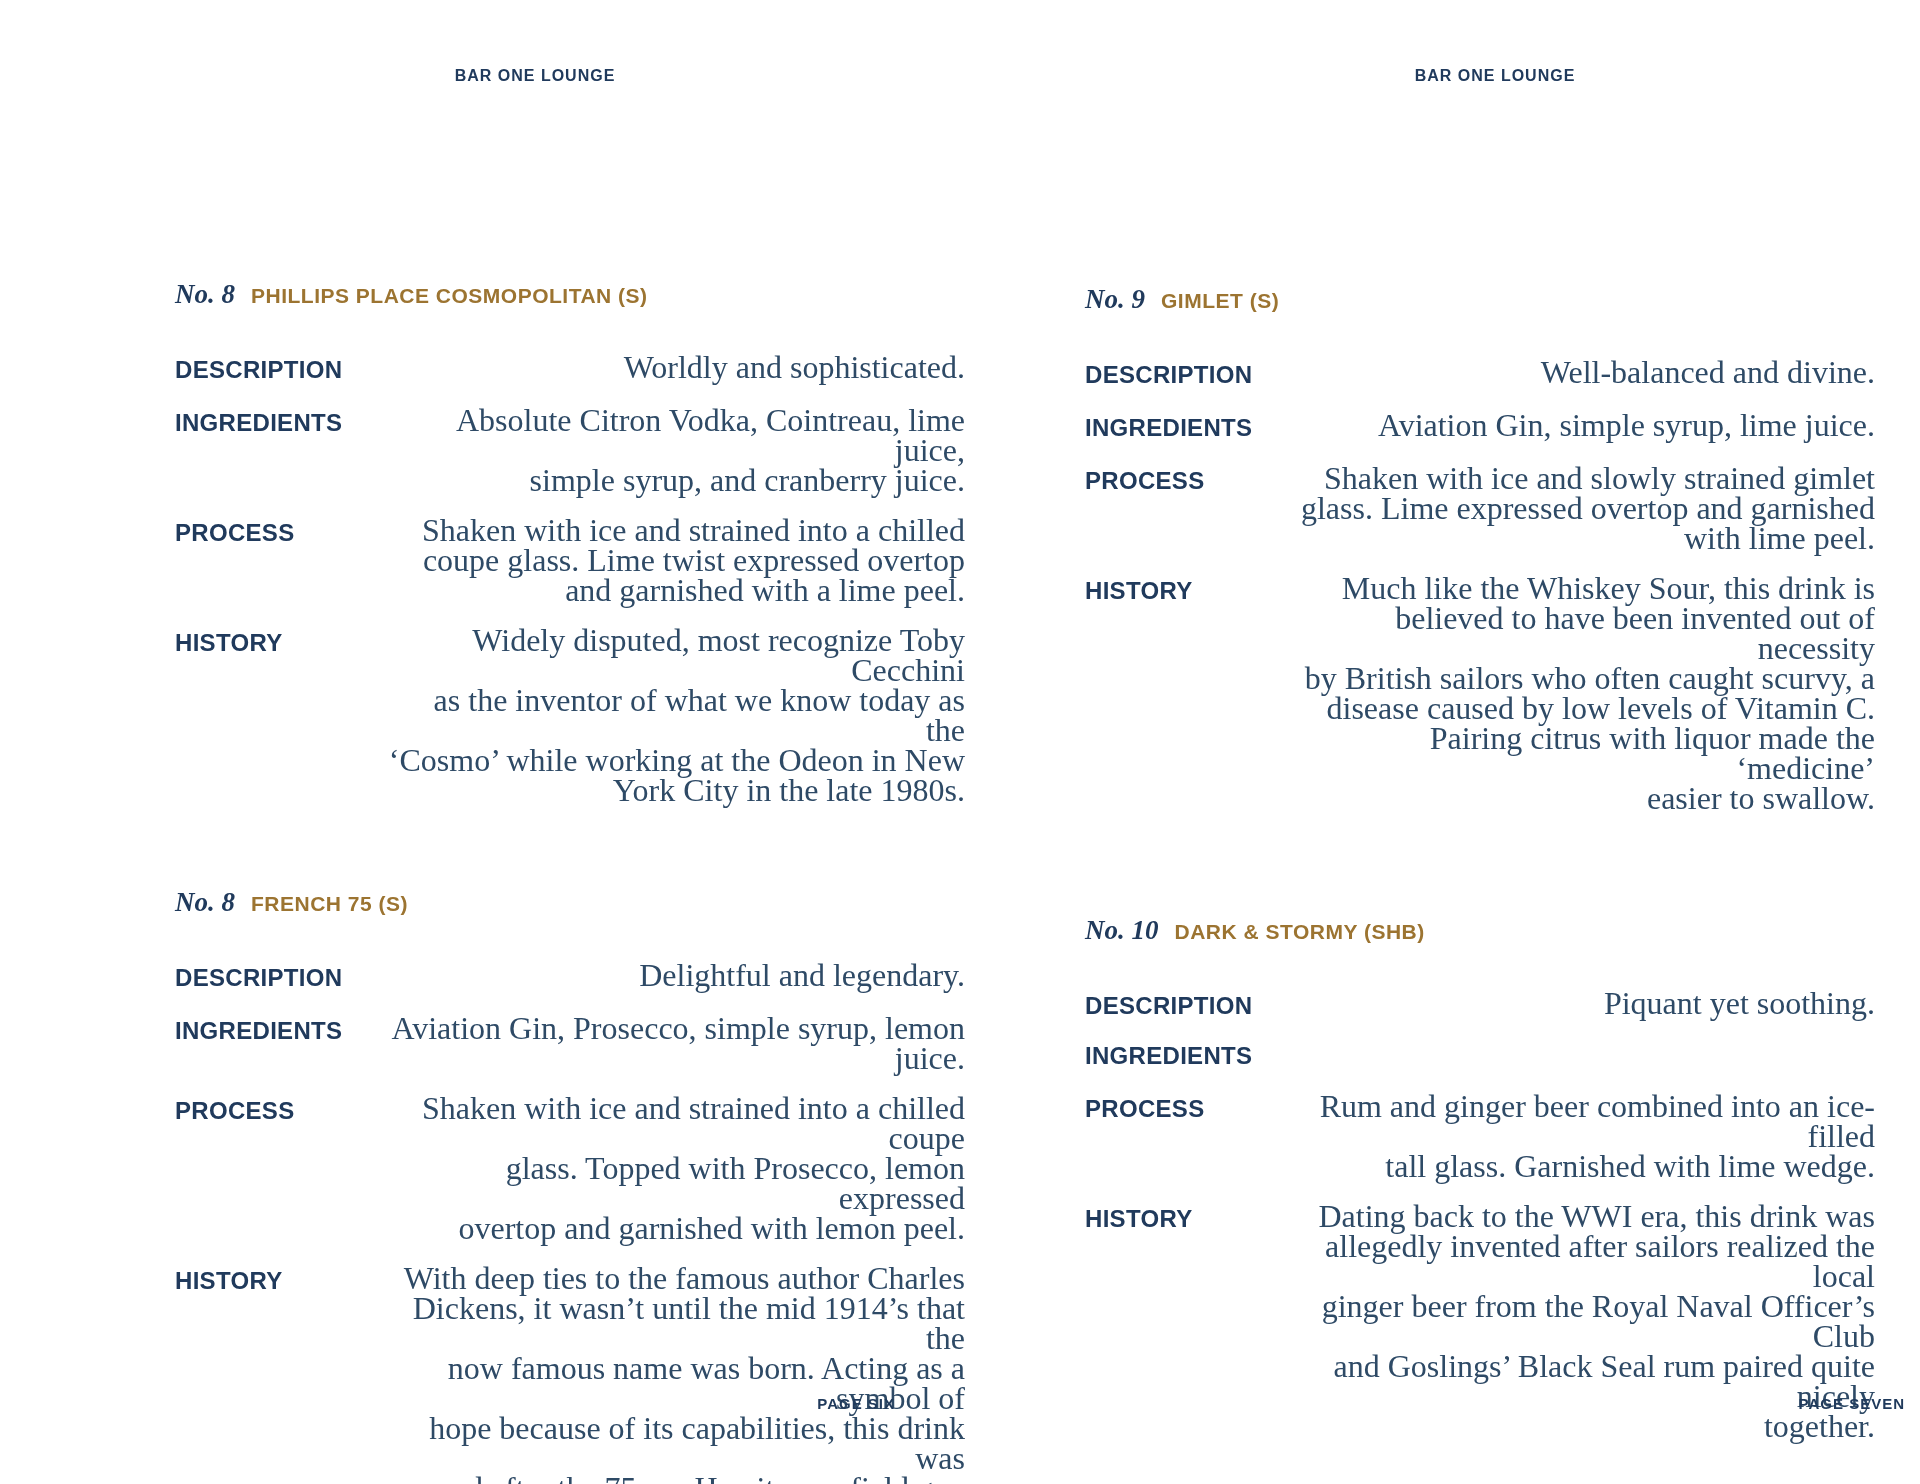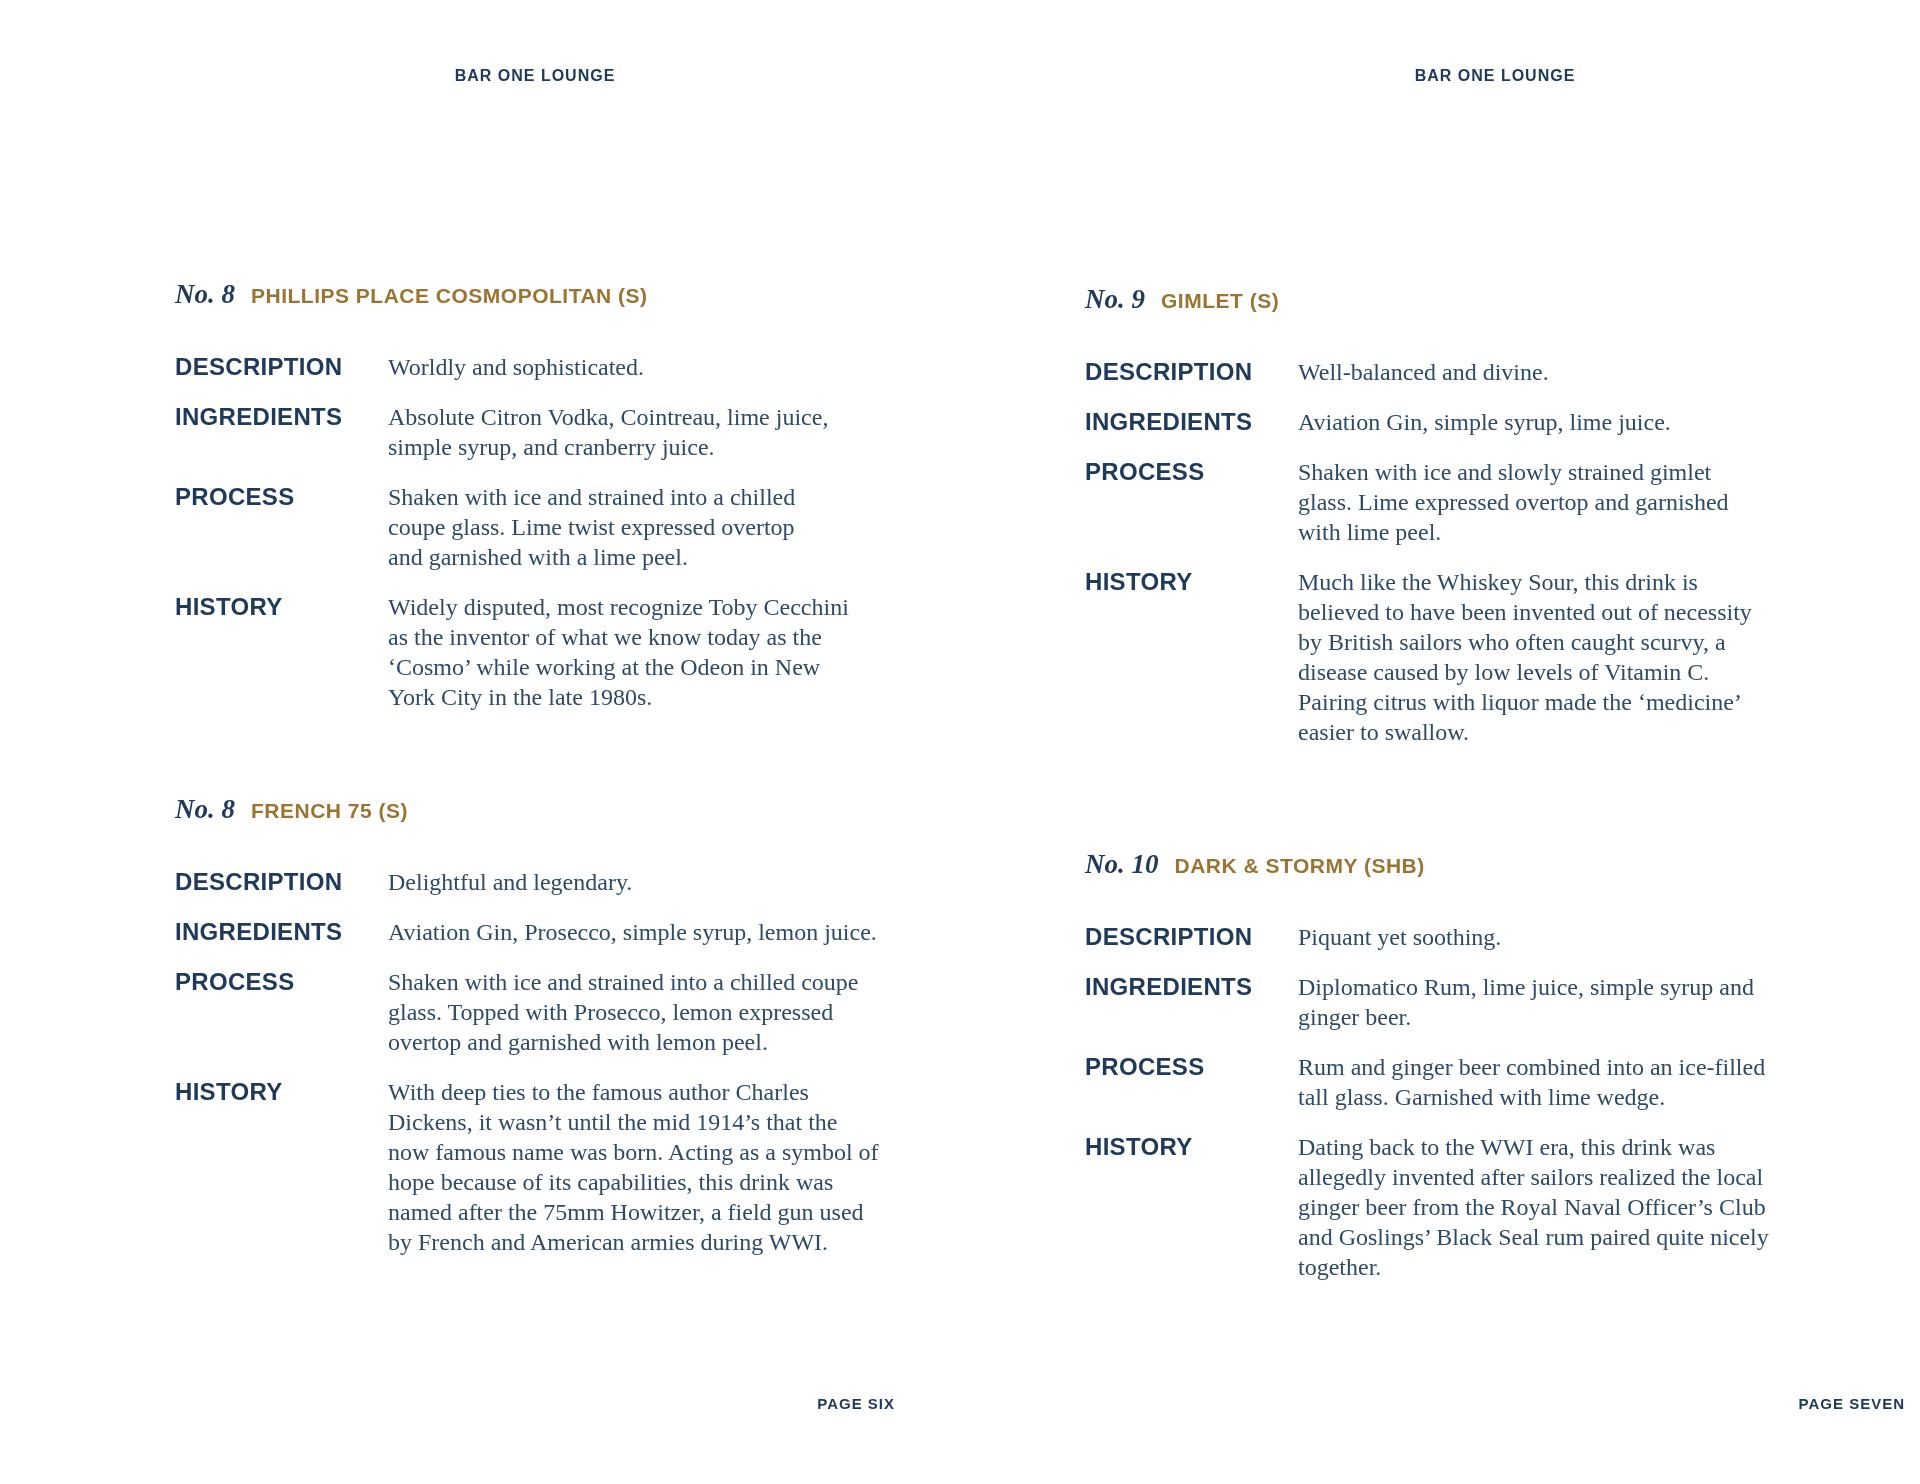--- a/index.html
+++ b/index.html
@@ -89,24 +89,25 @@
   .row:last-child{margin-bottom:0;}
   .row-label{
     font-weight:bold;
     font-size:24px;
     line-height:30px;
     letter-spacing:.3px;
     color:var(--navy);
   }
   .row-text{
     font-family:"Liberation Serif",serif;
-    font-size:24px;
+    font-size:32px;
     line-height:30px;
     color:var(--body);
     white-space:pre-line;
+    text-align:right;
   }
 </style>
 </head>
 <body>
 
 <div class="page page-left">
   <div class="brand">
     <span>BAR ONE LOUNGE</span>
   </div>
 
@@ -226,22 +227,20 @@
         <span class="entry-number">No. 10</span>
         <span class="entry-name">DARK &amp; STORMY (SHB)</span>
       </h2>
       <div class="rows">
         <div class="row">
           <div class="row-label">DESCRIPTION</div>
           <div class="row-text">Piquant yet soothing.</div>
         </div>
         <div class="row">
           <div class="row-label">INGREDIENTS</div>
-          <div class="row-text">Diplomatico Rum, lime juice, simple syrup and
-ginger beer.</div>
         </div>
         <div class="row">
           <div class="row-label">PROCESS</div>
           <div class="row-text">Rum and ginger beer combined into an ice-filled
 tall glass. Garnished with lime wedge.</div>
         </div>
         <div class="row">
           <div class="row-label">HISTORY</div>
           <div class="row-text">Dating back to the WWI era, this drink was
 allegedly invented after sailors realized the local

